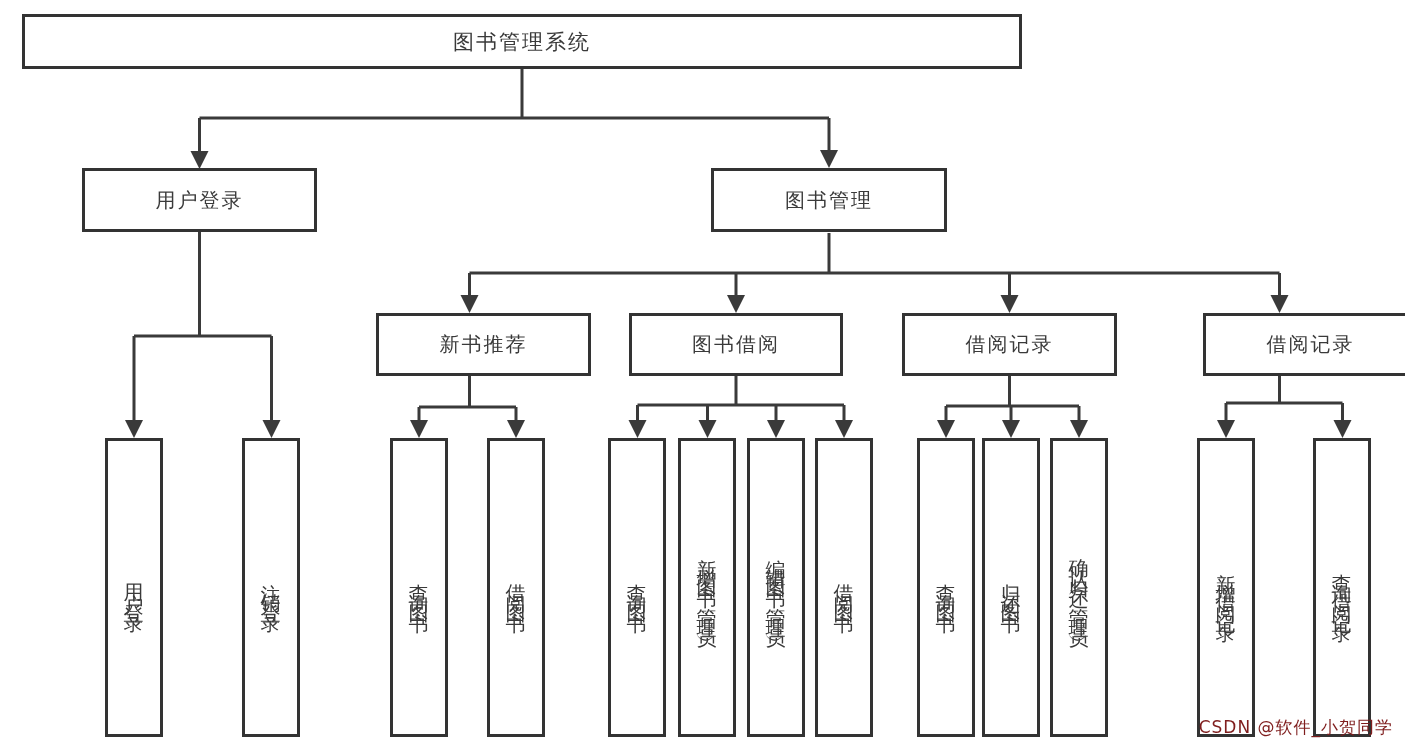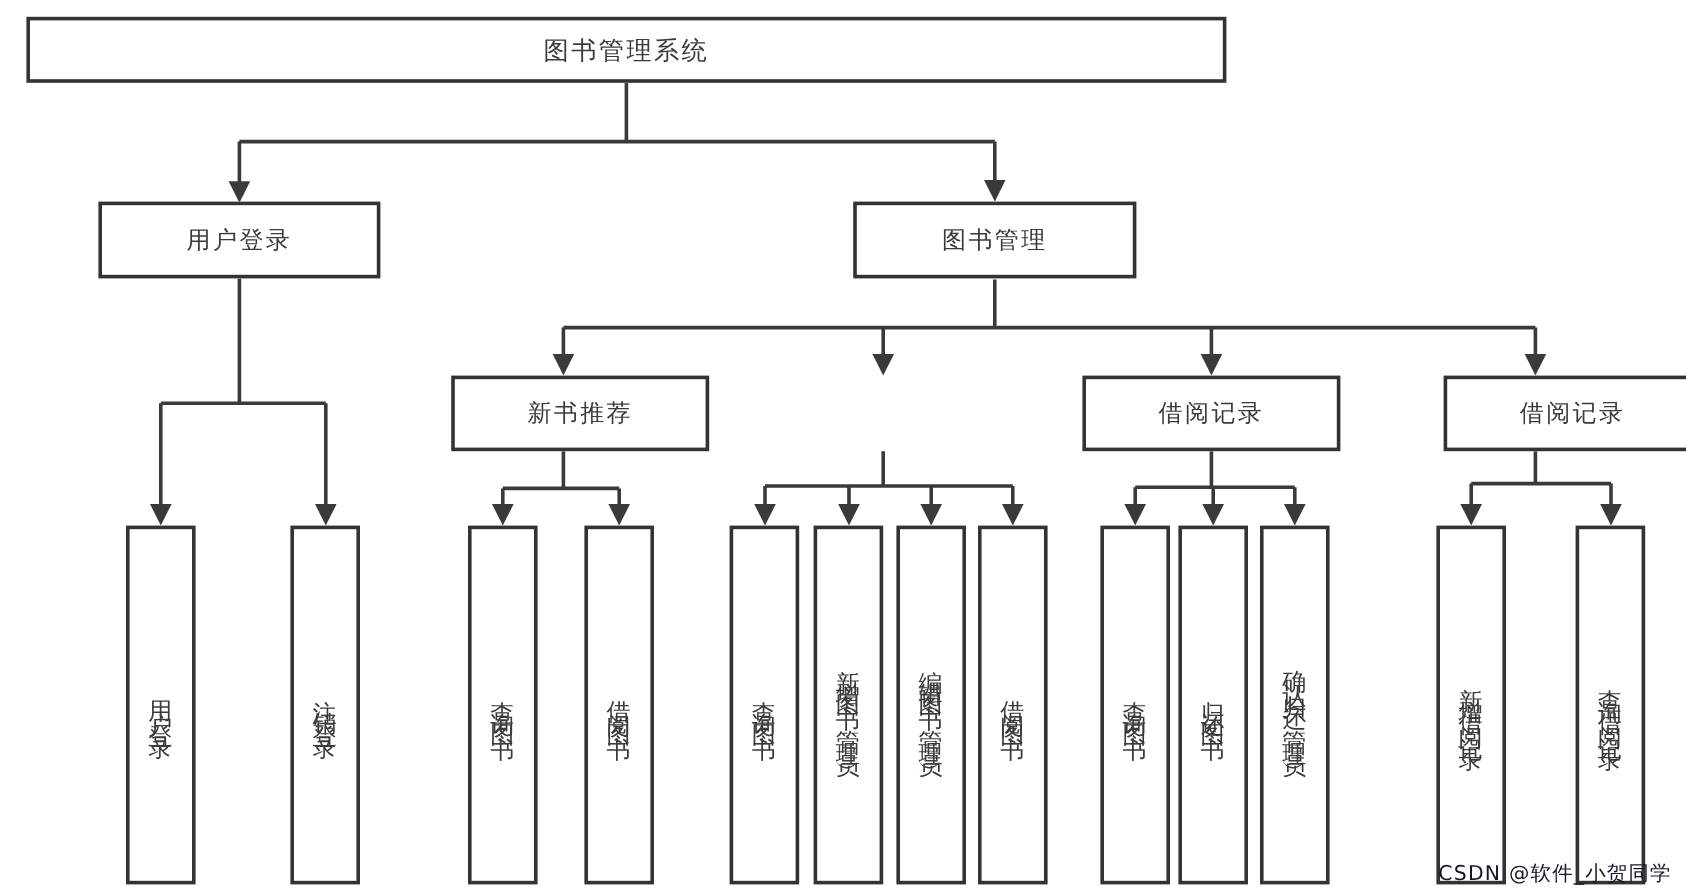--- a/index.html
+++ b/index.html
@@ -41,21 +41,21 @@
     font-size: 20px;
     color: #3a3a3a;
     line-height: 1;
   }
   .watermark {
     position: absolute;
     top: 716px;
     right: 12px;
     font-size: 17px;
     letter-spacing: 1px;
-    color: #0f172a;
+    color: #7f1d1d;
     white-space: nowrap;
   }
 </style>
 </head>
 <body>
 
 <div class="canvas">
 
   <svg class="connectors" viewBox="0 0 1405 747" xmlns="http://www.w3.org/2000/svg">
     <path fill="none" stroke="#3a3a3a" stroke-width="3" d="
@@ -122,20 +122,23 @@
   <div class="node l2-node" style="left:82px; width:235px;">
     <span>用户登录</span>
   </div>
   <div class="node l2-node" style="left:711px; width:236px;">
     <span>图书管理</span>
   </div>
 
   <div class="node l3-node" style="left:362px; width:215px;margin-left:14px;">
     <span>新书推荐</span>
   </div>
+  <div class="node l3-node" style="left:629px; width:214px;">
+    <span>图书借阅</span>
+  </div>
   <div class="node l3-node" style="left:902px; width:215px;">
     <span>借阅记录</span>
   </div>
   <div class="node l3-node" style="left:1203px; width:215px;">
     <span>借阅记录</span>
   </div>
 
   <div class="node leaf" style="left:105px;">
     <span class="vtext">用户登录</span>
   </div>

